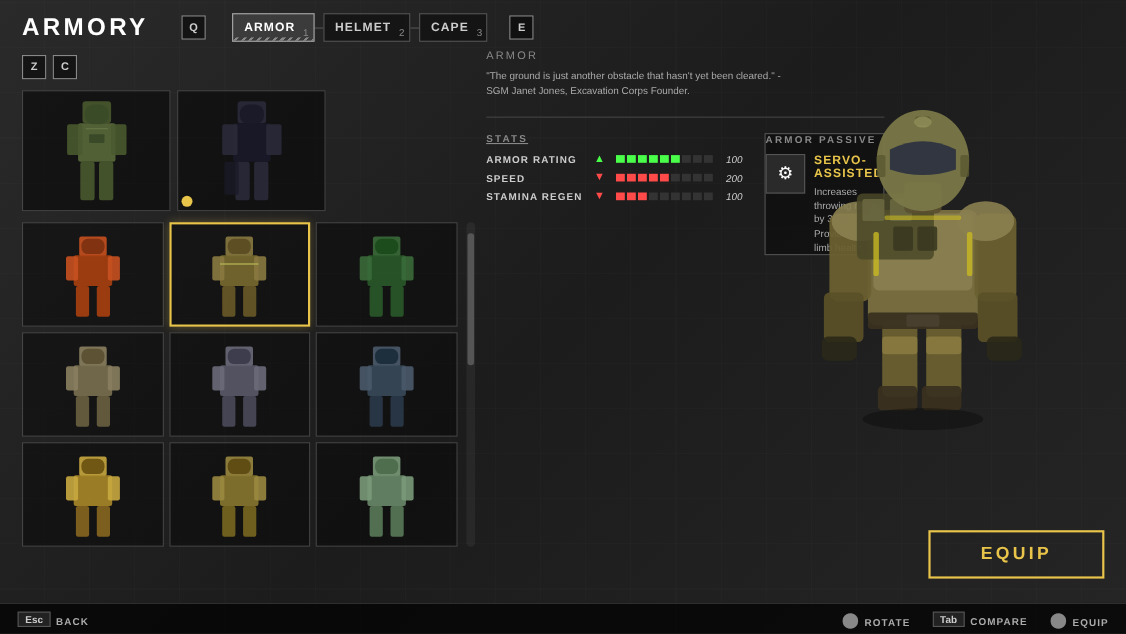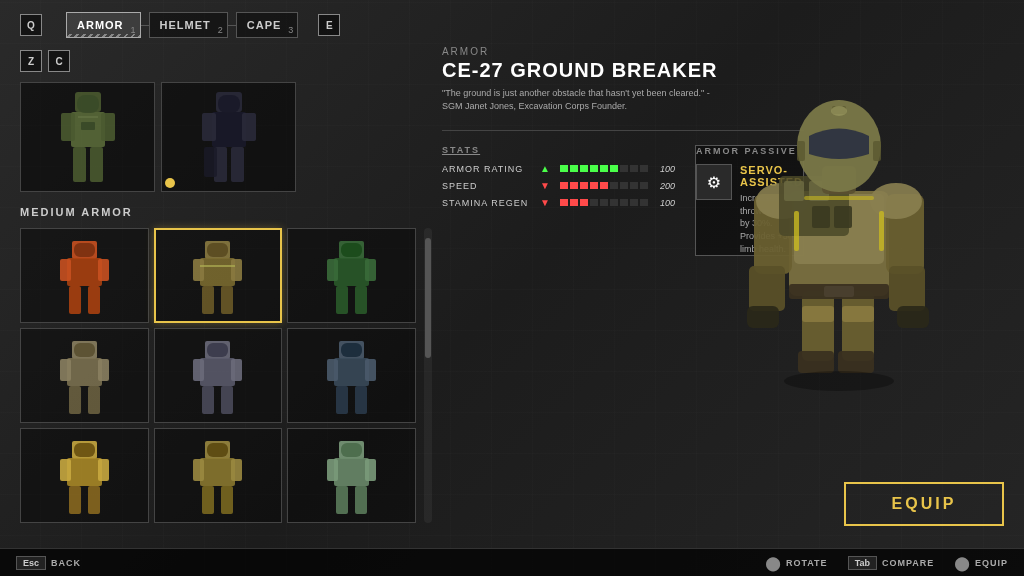--- a/index.html
+++ b/index.html
@@ -344,21 +344,21 @@
 
     .stat-row {
       display: flex;
       align-items: center;
       gap: 8px;
       margin-bottom: 6px;
     }
 
     .stat-label {
       font-size: 9px;
-      font-weight: normal;
+      font-weight: bold;
       letter-spacing: 1px;
       color: #ccc;
       text-transform: uppercase;
       width: 90px;
     }
 
     .stat-arrow {
       font-size: 10px;
       width: 12px;
     }
@@ -471,21 +471,21 @@
       border-top: 1px solid #333;
       display: flex;
       align-items: center;
       padding: 0 16px;
       gap: 20px;
       z-index: 10;
     }
 
     .bottom-hint {
       display: flex;
-      align-items: center;
+      align-items: flex-end;
       gap: 5px;
     }
 
     .bottom-key {
       background: rgba(255,255,255,0.1);
       border: 1px solid #555;
       padding: 1px 6px;
       font-size: 9px;
       font-weight: bold;
       color: #ccc;
@@ -514,20 +514,21 @@
 
   </style>
 </head>
 <body>
 
 <div class="bg"></div>
 
 <div class="main-container">
 
   <div class="header">
+    <div class="armory-title">ARMORY</div>
 
     <div class="key-hint">Q</div>
 
     <div class="tabs-container">
       <div class="tab active">
         <div class="tab-hatch"></div>
         <span class="tab-label">ARMOR</span>
         <span class="tab-num">1</span>
       </div>
       <div class="tab-divider"></div>
@@ -579,21 +580,20 @@
             <rect x="48" y="26" width="14" height="28" rx="2" fill="#2a2a3a" opacity="0.9"></rect>
             <rect x="20" y="60" width="13" height="35" rx="2" fill="#2a2a3a" opacity="0.9"></rect>
             <rect x="37" y="60" width="13" height="35" rx="2" fill="#2a2a3a" opacity="0.9"></rect>
             <rect x="24" y="8" width="22" height="18" rx="8" fill="#1a1a28" opacity="0.9"></rect>
             <rect x="10" y="60" width="13" height="30" rx="2" fill="#1a1a28" opacity="0.8"></rect>
           </svg>
           <div class="item-star"></div>
         </div>
       </div>
 
-      <div class="sub-section-title">MEDIUM ARMOR</div>
 
       <div style="display:flex; gap:4px;">
         <div class="grid-3" style="flex:1;">
 
           <div class="grid-item">
             <svg width="55" height="80" viewBox="0 0 55 80">
               <rect x="15" y="5" width="25" height="18" rx="2" fill="#c85020" opacity="0.9"></rect>
               <rect x="10" y="22" width="35" height="28" rx="2" fill="#a84010" opacity="0.9"></rect>
               <rect x="3" y="23" width="11" height="22" rx="2" fill="#c85020" opacity="0.9"></rect>
               <rect x="41" y="23" width="11" height="22" rx="2" fill="#c85020" opacity="0.9"></rect>
@@ -701,21 +701,20 @@
       </div>
 
     </div>
 
     <div class="right-panel">
 
       <div class="stats-panel">
 
         <div class="armor-name-section">
           <div class="armor-type-label">ARMOR</div>
-          <div class="armor-name">CE-27 GROUND BREAKER</div>
           <div class="armor-desc">"The ground is just another obstacle that hasn't yet been cleared." - SGM Janet Jones, Excavation Corps Founder.</div>
         </div>
 
         <div class="divider-line"></div>
 
         <div class="stats-section">
           <div class="stats-col">
             <div class="stats-title">STATS</div>
 
             <div class="stat-row">

